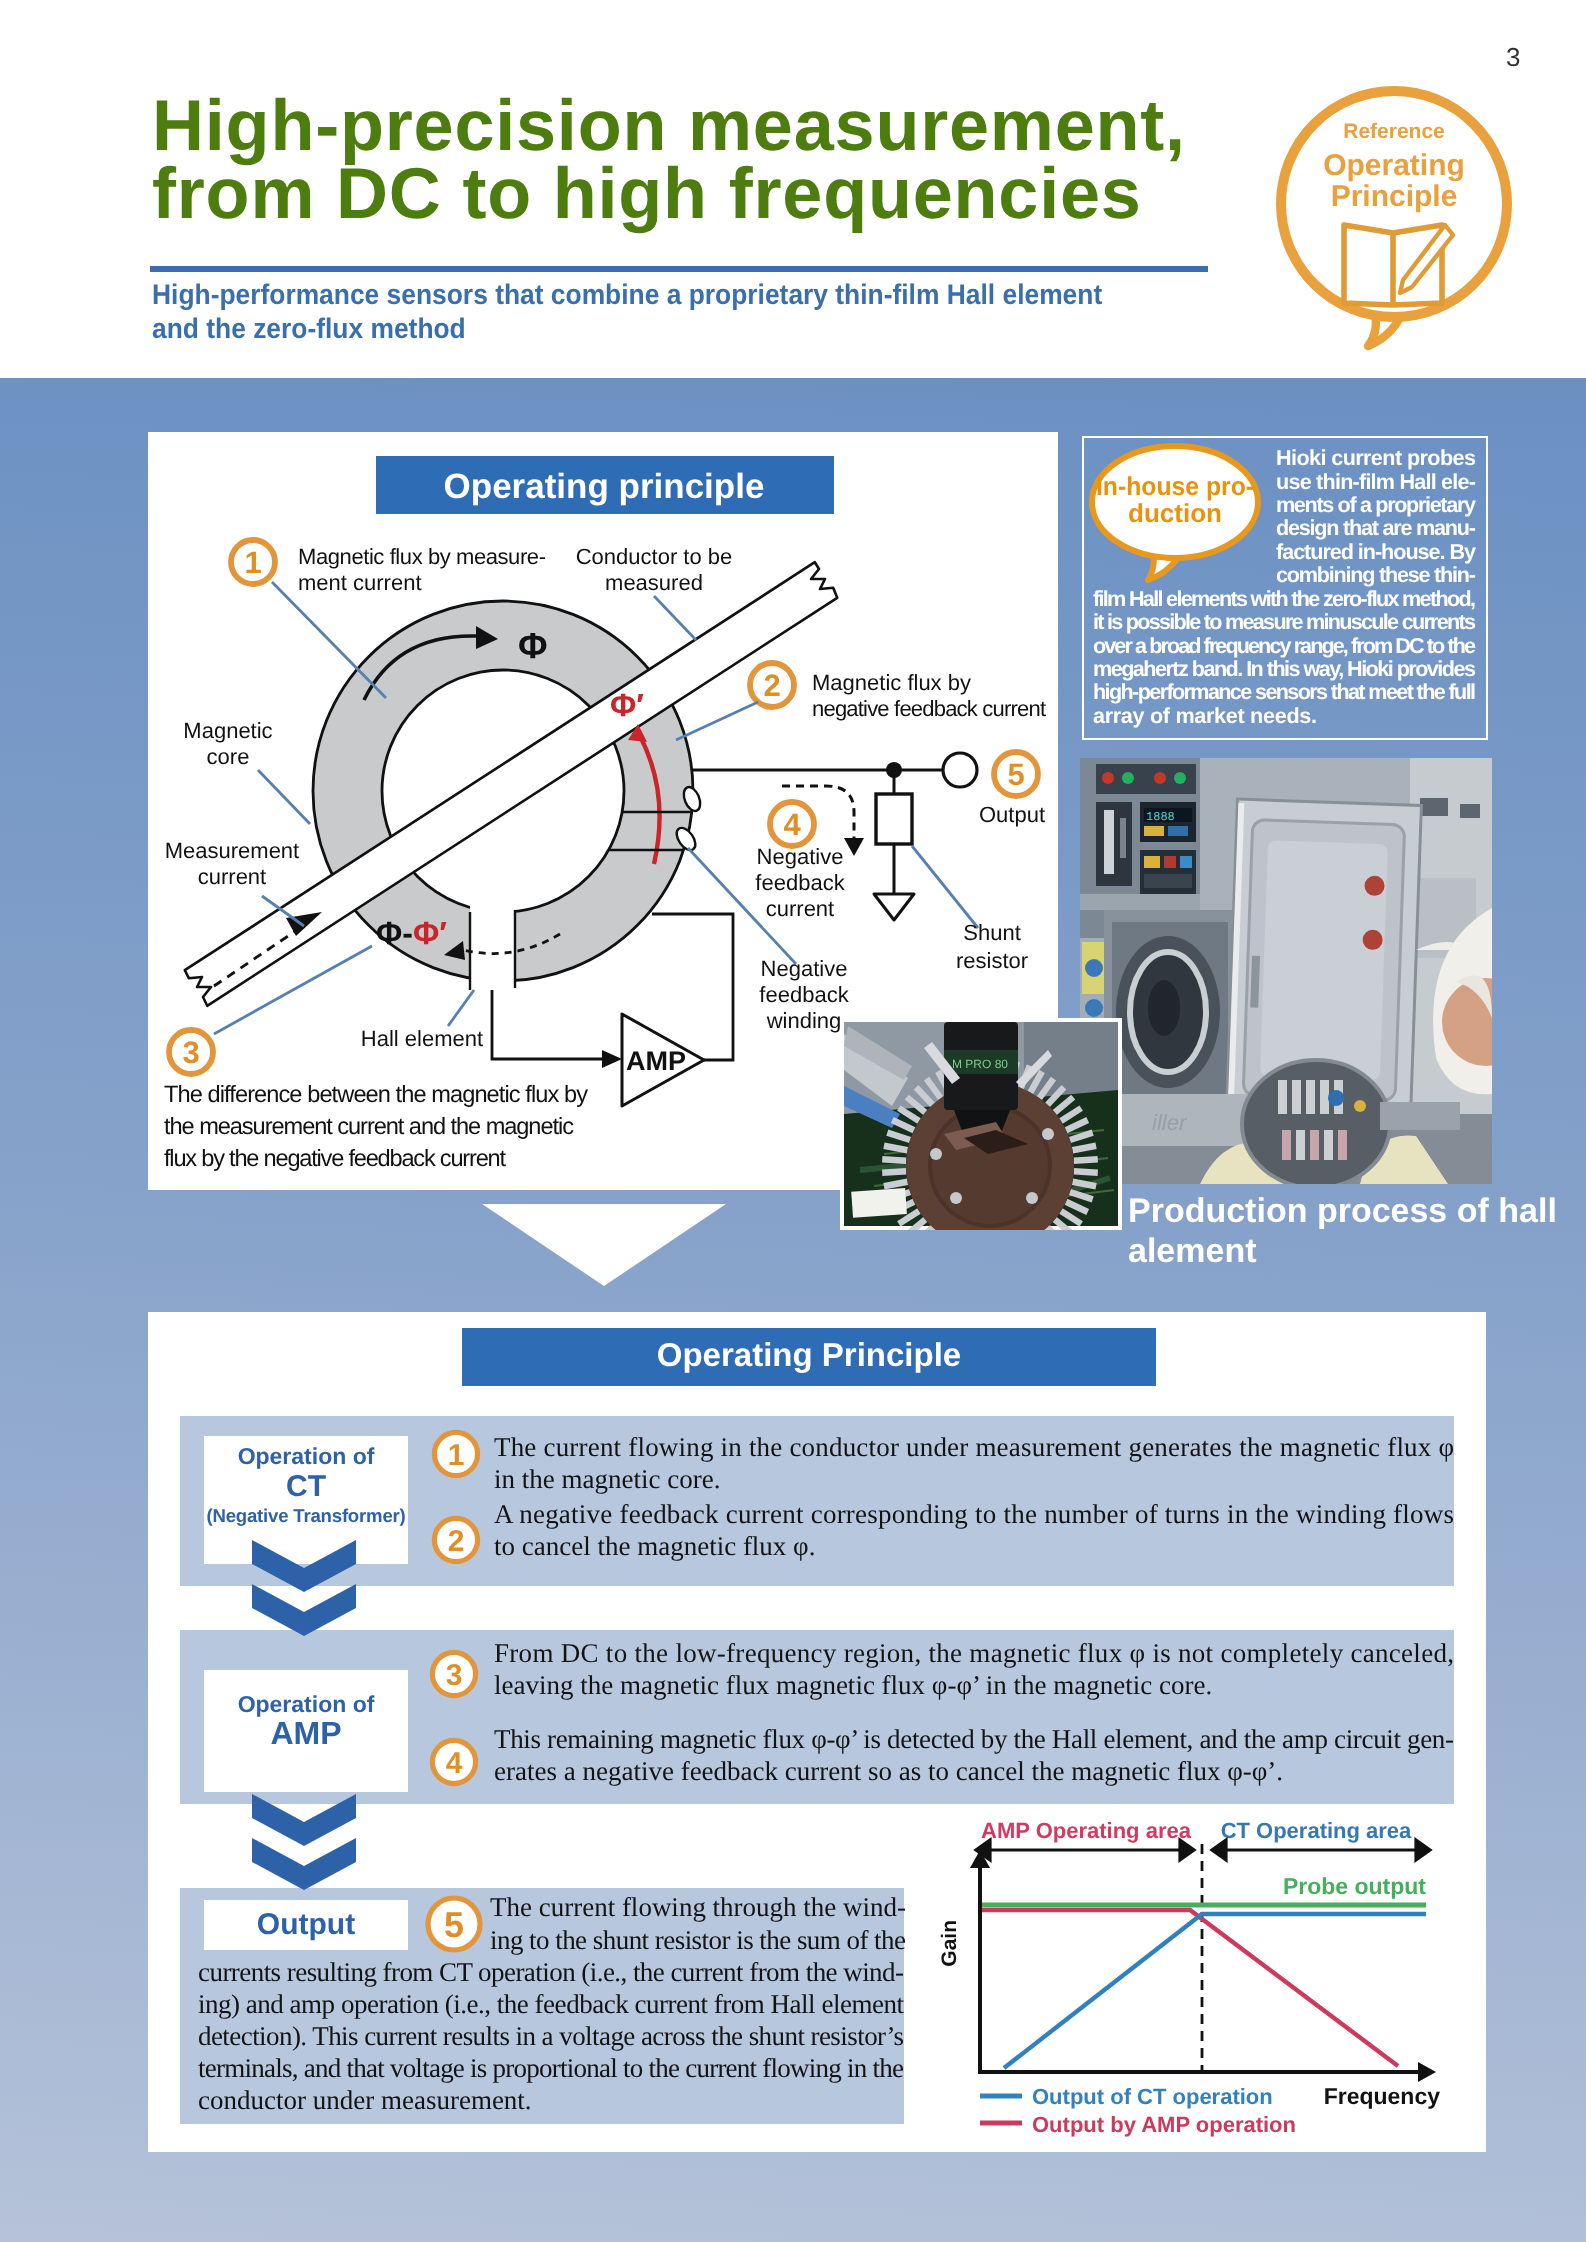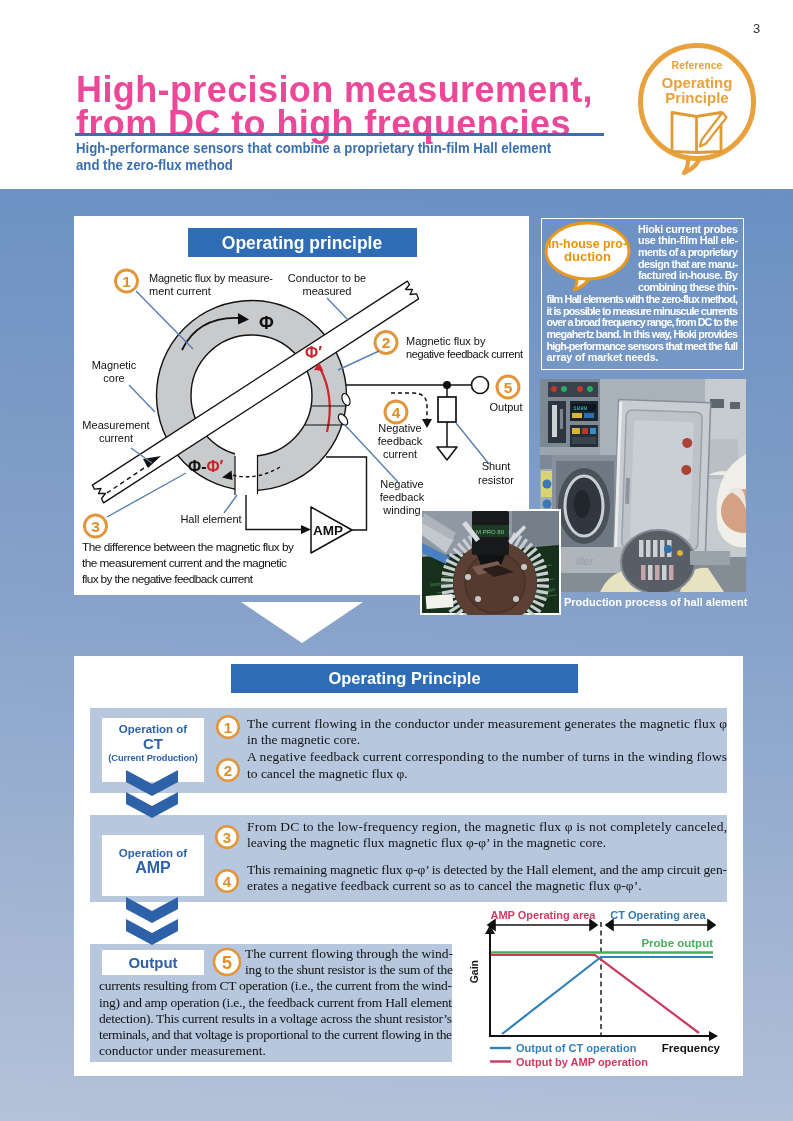--- a/index.html
+++ b/index.html
@@ -3,21 +3,21 @@
 <style>
 html,body{margin:0;padding:0}
 #page{position:relative;width:793px;height:1121px;background:#fff;font-family:"Liberation Sans",sans-serif;overflow:hidden}
 .abs{position:absolute}
 </style></head>
 <body>
 <div id="page">
 
 <div class="abs" style="left:0;top:189px;width:793px;height:932px;background:linear-gradient(183deg,#6a90c2 0%,#86a2ca 45%,#b5c2d9 100%)"></div>
 
-<div class="abs" style="left:76px;top:73px;width:600px;font-weight:bold;font-size:36px;line-height:34px;color:#ec4899;letter-spacing:0.4px">High-precision measurement,<br>from DC to high frequencies</div>
+<div class="abs" style="left:76px;top:46px;width:600px;font-weight:bold;font-size:36px;line-height:34px;color:#4d7c0f;letter-spacing:0.4px">High-precision measurement,<br>from DC to high frequencies</div>
 <div class="abs" style="left:75px;top:133px;width:529px;height:2.5px;background:#3a6fae"></div>
 <div class="abs" style="left:76px;top:140px;width:560px;font-weight:bold;font-size:14.2px;line-height:16.5px;color:#3a6fae;transform:scaleX(0.93);transform-origin:left top">High-performance sensors that combine a proprietary thin-film Hall element<br>and the zero-flux method</div>
 <div class="abs" style="left:753px;top:21px;font-size:13px;color:#333">3</div>
 
 <svg class="abs" style="left:630px;top:35px" width="140" height="145" viewBox="630 35 140 145">
 <path d="M687,154 C689,162 688,168 684,173 C694,169 700,161 703,152 Z" fill="#fff" stroke="#e8a13c" stroke-width="4.2" stroke-linejoin="round"></path>
 <circle cx="697" cy="102" r="56.5" fill="#fff" stroke="#e8a13c" stroke-width="5"></circle>
 <text x="697" y="69" font-size="10.5px" font-weight="bold" fill="#e8a13c" text-anchor="middle">Reference</text>
 <text x="697" y="87.5" font-size="15px" font-weight="bold" fill="#e8a13c" text-anchor="middle">Operating</text>
 <text x="697" y="103" font-size="15px" font-weight="bold" fill="#e8a13c" text-anchor="middle">Principle</text>
@@ -225,21 +225,21 @@
 <rect x="101" y="186" width="4.5" height="15" fill="#c7a6ab"></rect>
         <rect x="108" y="186" width="4.5" height="15"></rect>
         <rect x="115" y="186" width="4.5" height="15" fill="#c7a6ab"></rect>
         <rect x="122" y="186" width="4.5" height="15"></rect>
         <rect x="129" y="186" width="4.5" height="15" fill="#c7a6ab"></rect>
 </g>
 <rect x="150" y="172" width="40" height="14" fill="#9aa3ab"></rect>
 <circle cx="128" cy="170" r="4" fill="#2e6fb0"></circle>
       <circle cx="140" cy="174" r="3" fill="#d8b23a"></circle>
 </svg>
-<div class="abs" style="left:564px;top:596px;font-weight:bold;font-size:11px;color:#fff">Production process of hall alement</div>
+<div class="abs" style="left:564px;top:596px;font-weight:bold;font-size:17px;color:#fff">Production process of hall alement</div>
 <svg id="photo2" class="abs" style="left:420px;top:509px" width="141" height="106" viewBox="0 0 141 106">
 <rect width="141" height="106" fill="#fff"></rect>
 <g transform="translate(2,2)">
 <rect width="137" height="102" fill="#223a26"></rect>
 <rect x="0" y="0" width="137" height="46" fill="#8e99a4"></rect>
 <rect x="90" y="0" width="47" height="38" fill="#747f8a"></rect>
 <path d="M0,46 L137,34 L137,102 L0,102 Z" fill="#16301c"></path>
 <g stroke="#3f6b3c" stroke-width="1">
           <line x1="20" y1="66" x2="130" y2="54"></line>
           <line x1="15" y1="82" x2="132" y2="68"></line>
@@ -328,21 +328,21 @@
 <div class="abs" style="left:74px;top:656px;width:669px;height:420px;background:#fff"></div>
 <div class="abs" style="left:231px;top:664px;width:347px;height:29px;background:#2e6cb5;color:#fff;font-weight:bold;font-size:16.5px;text-align:center;line-height:29px">Operating Principle</div>
 
 <div class="abs" style="left:90px;top:708px;width:637px;height:85px;background:#b7c8de"></div>
 <div class="abs" style="left:90px;top:815px;width:637px;height:87px;background:#b7c8de"></div>
 <div class="abs" style="left:90px;top:944px;width:362px;height:118px;background:#b7c8de"></div>
 
 <div class="abs" style="left:102px;top:718px;width:102px;height:64px;background:#fff;color:#2e62a8;text-align:center;font-weight:bold">
   <div style="font-size:11.5px;margin-top:5px">Operation of</div>
   <div style="font-size:15px;line-height:18px">CT</div>
-  <div style="font-size:9.3px;letter-spacing:-0.1px">(Current Production)</div>
+  <div style="font-size:9.3px;letter-spacing:-0.1px">(Negative Transformer)</div>
 </div>
 <div class="abs" style="left:102px;top:835px;width:102px;height:61px;background:#fff;color:#2e62a8;text-align:center;font-weight:bold">
   <div style="font-size:11.5px;margin-top:12px">Operation of</div>
   <div style="font-size:16px;line-height:17px">AMP</div>
 </div>
 <div class="abs" style="left:102px;top:950px;width:102px;height:25px;background:#fff;color:#2e62a8;text-align:center;font-weight:bold;font-size:15px;line-height:25px">Output</div>
 
 <svg class="abs" style="left:120px;top:770px" width="64" height="52" viewBox="0 0 64 52">
 <path d="M6,0 L32,14 L58,0 L58,12 L32,26 L6,12 Z" fill="#2e62a8"></path>
 <path d="M6,22 L32,36 L58,22 L58,34 L32,48 L6,34 Z" fill="#2e62a8"></path>

